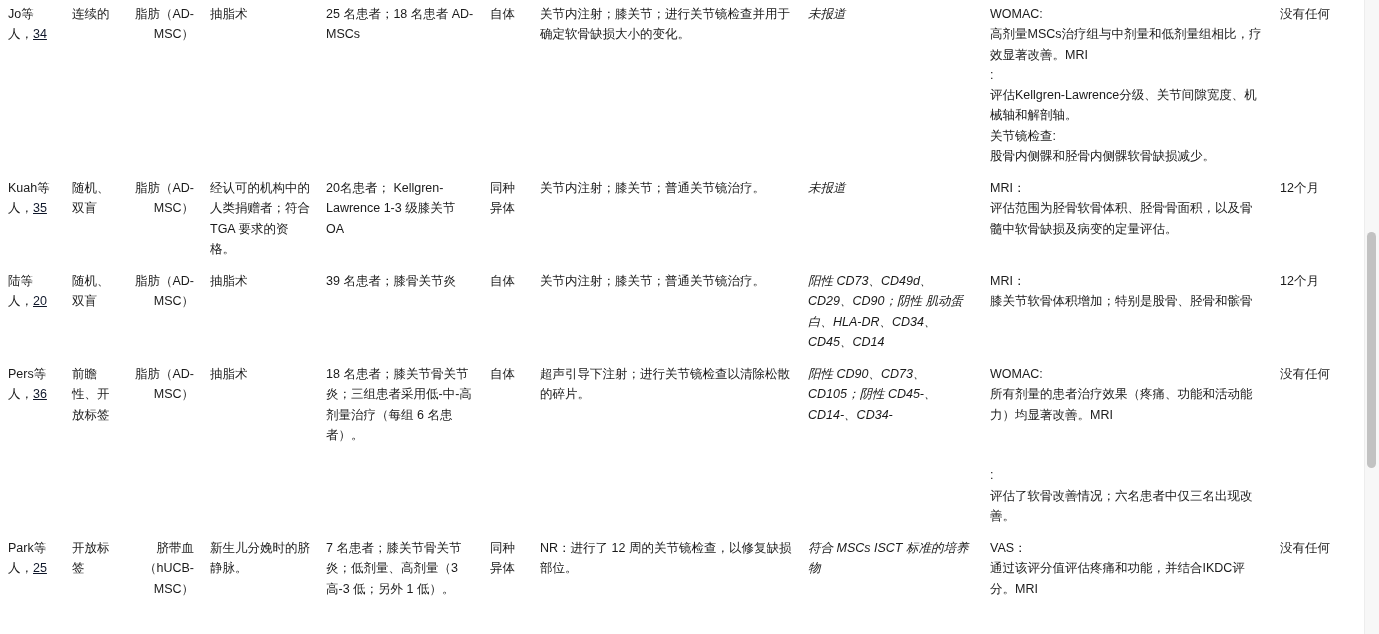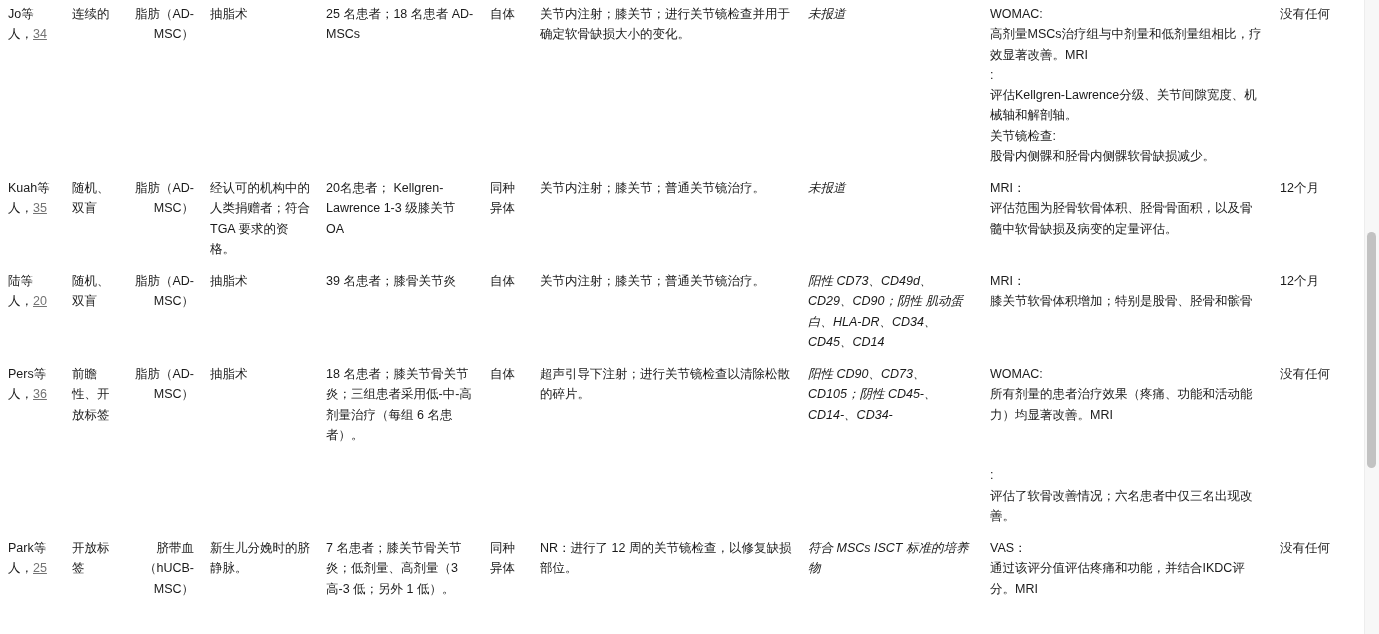--- a/index.html
+++ b/index.html
@@ -42,21 +42,21 @@
   .c2 { width: 62px; text-align: right; }
   .c3 { width: 100px; }
   .c4 { width: 148px; }
   .c5 { width: 34px; margin-top: 48px; }
   .c6 { width: 252px; }
   .c7 { width: 166px; font-style: italic; }
   .c8 { width: 274px; }
   .c9 { width: 90px; }
 
   .ref-link {
-    color: #737373;
+    color: #0f172a;
     text-decoration: underline;
     cursor: pointer;
   }
   .cellblock {
     white-space: pre-line;
   }
   
   #scrollbar-track {
     position: absolute;
     top: 0;

